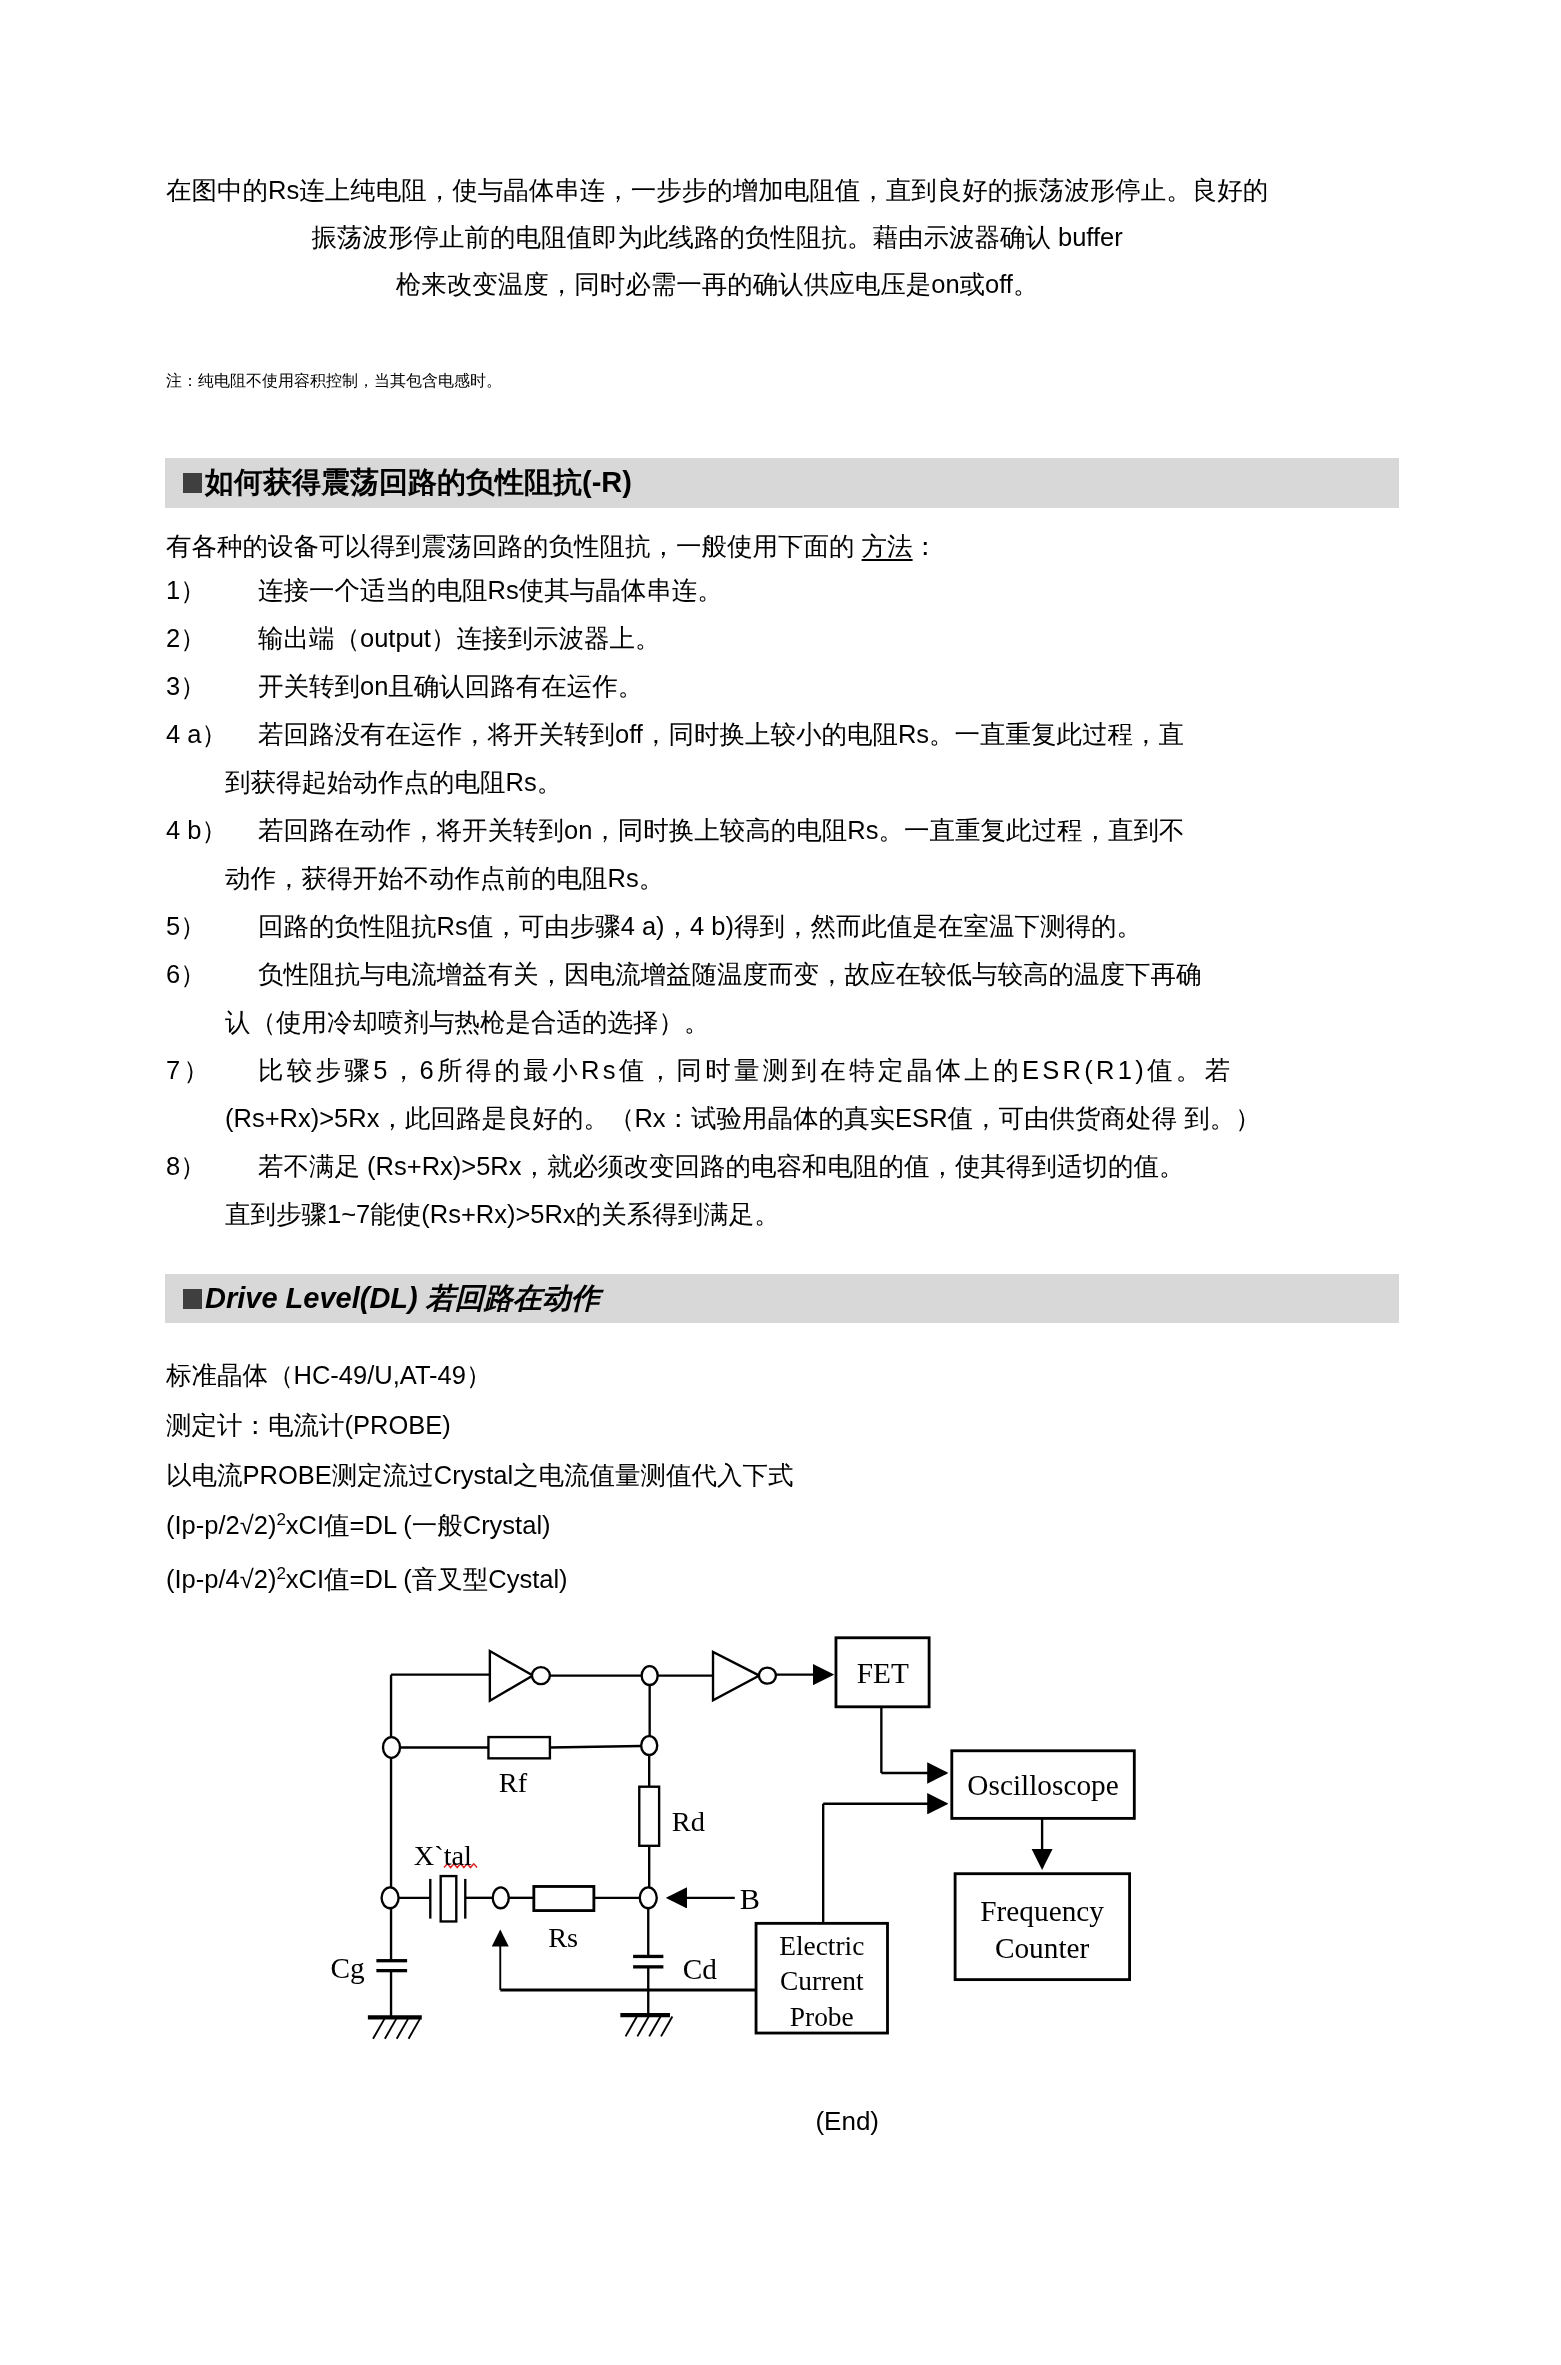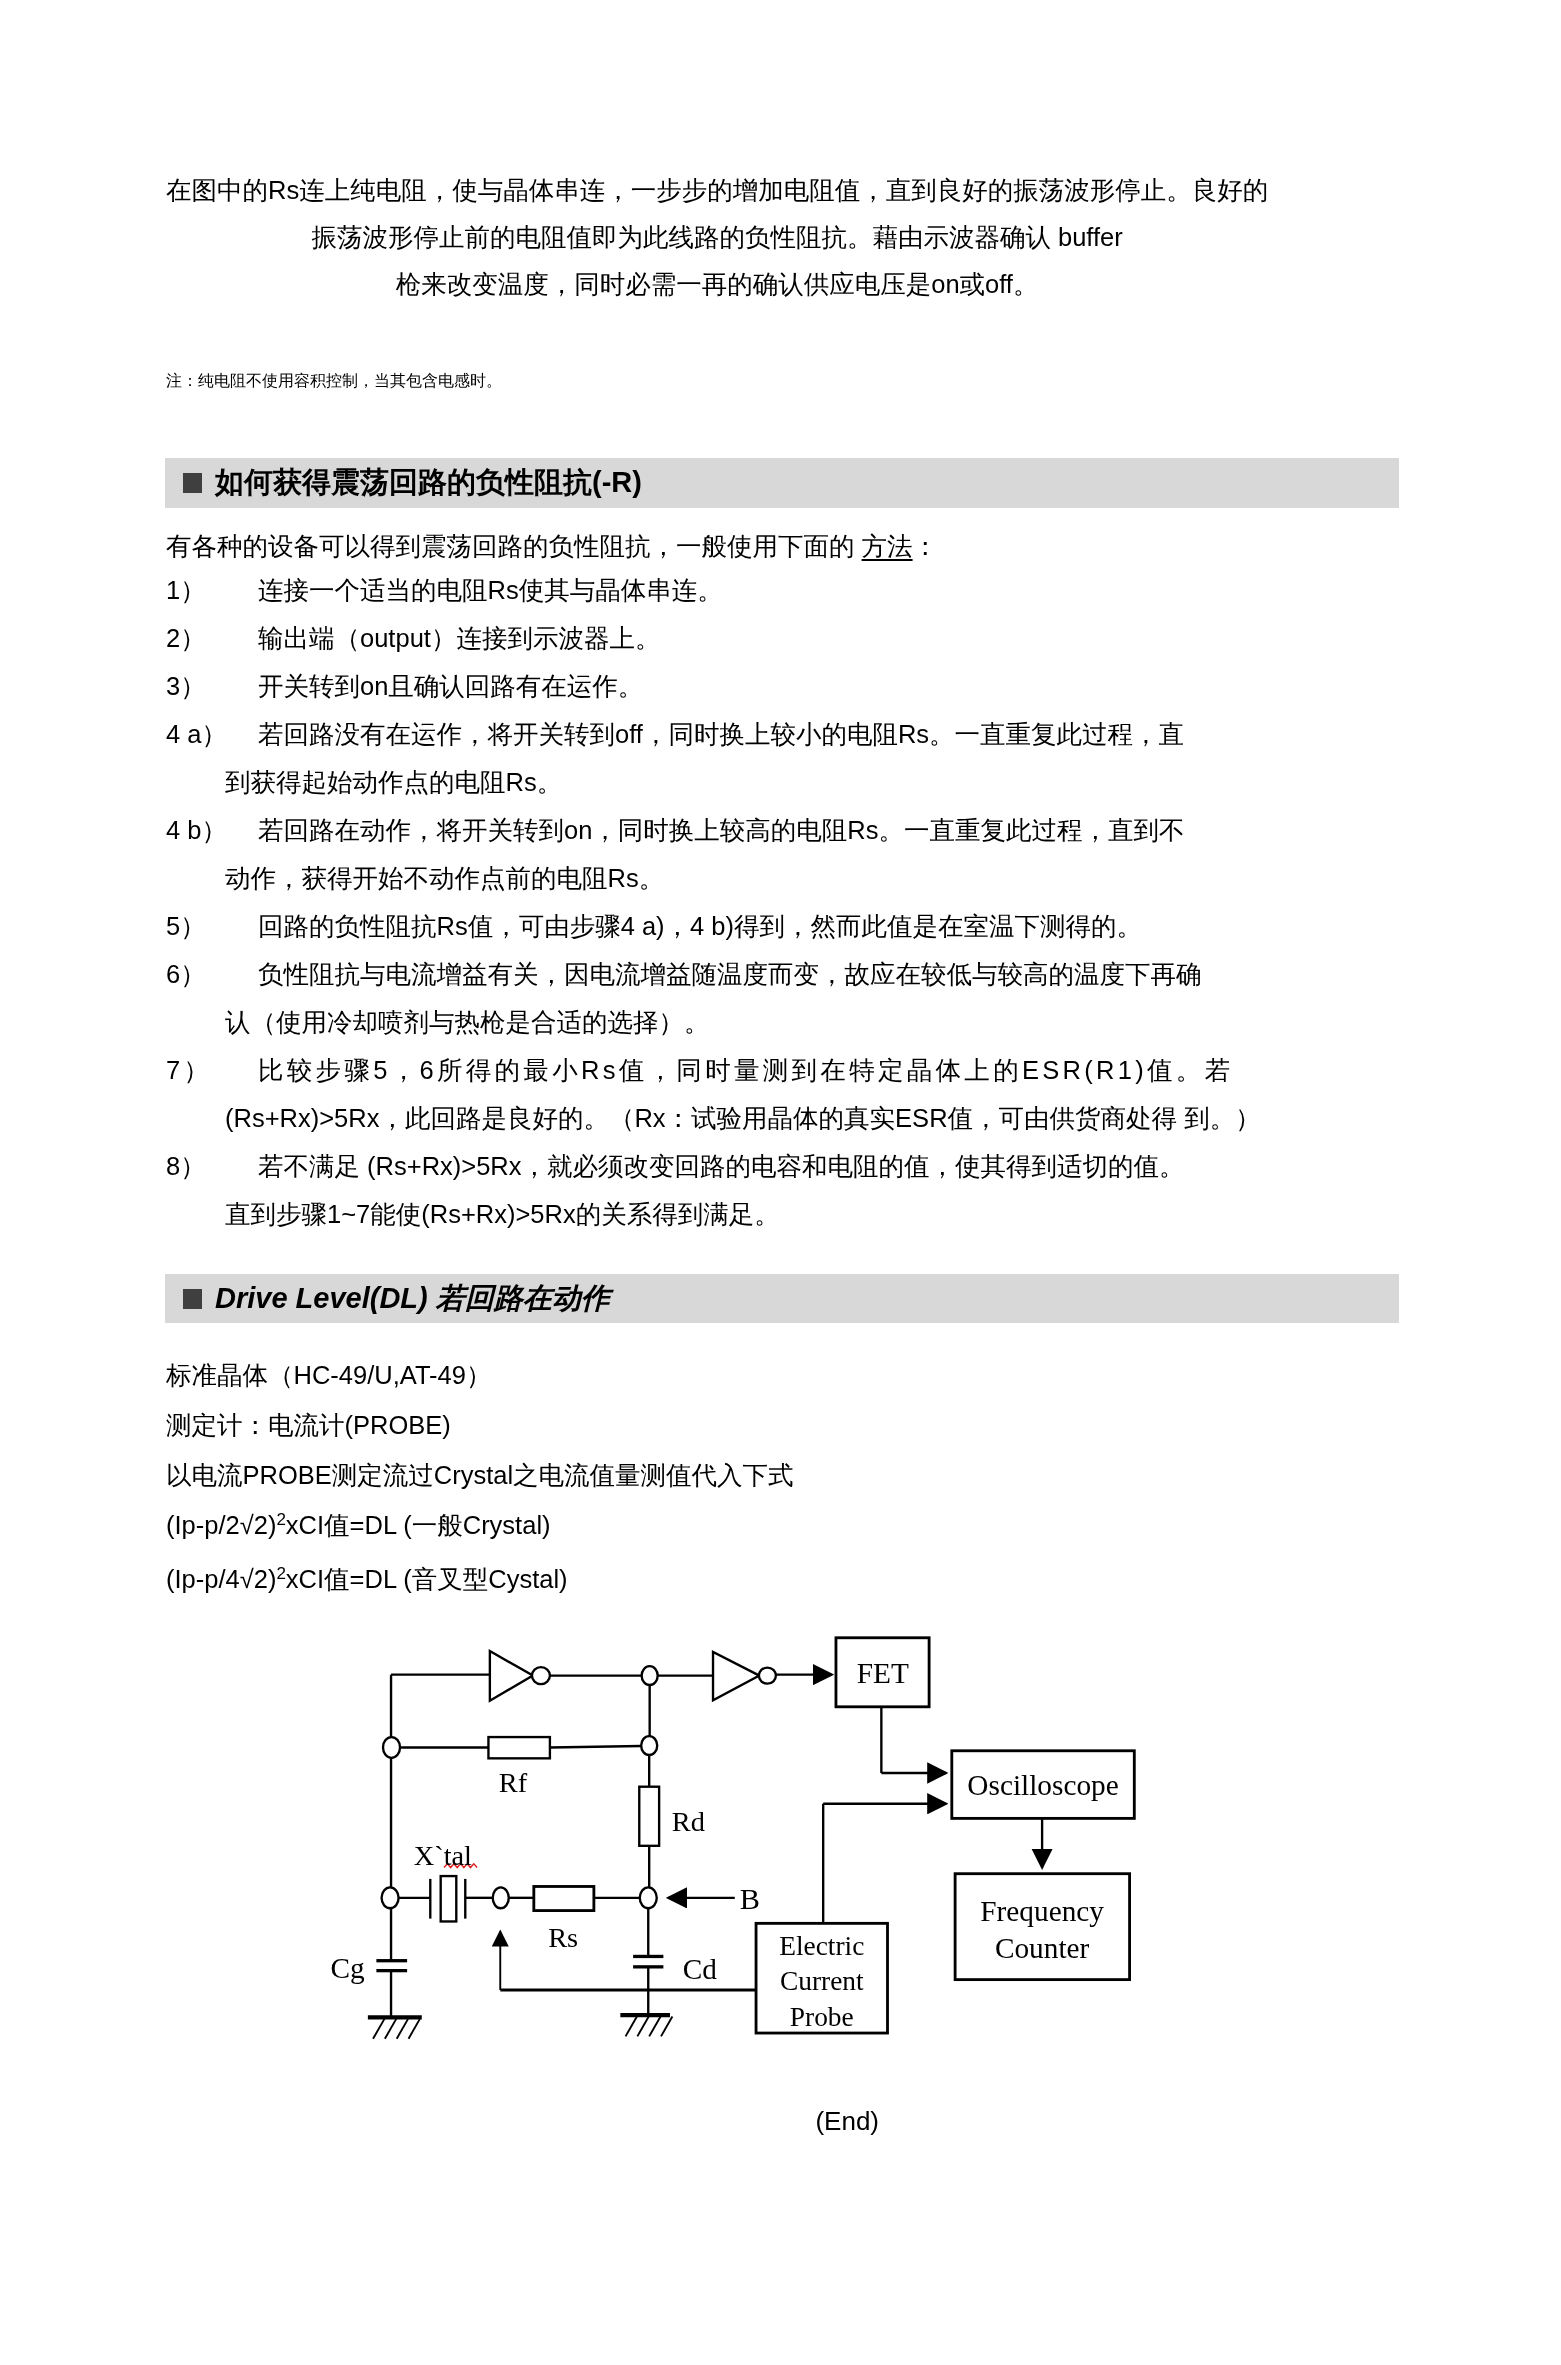--- a/index.html
+++ b/index.html
@@ -6,21 +6,21 @@
   #page{position:relative;width:1561px;height:2413px;background:#ffffff;
         font-family:"Liberation Sans","DejaVu Sans",sans-serif;color:#000;overflow:hidden;}
   .abs{position:absolute;}
   .line{white-space:nowrap;}
   #intro{left:166px;top:167px;font-size:25.5px;line-height:47px;text-align:center;}
   #note{left:166px;top:351px;font-size:16px;line-height:28px;margin-top:16px;}
   .band{left:165px;width:1234px;background:#d8d8d8;display:flex;align-items:center;}
   #h1band{top:458px;height:50px;}
   #h2band{top:1274px;height:49px;}
   .bullet{width:19px;height:20px;background:#3f3f3f;margin-left:18px;flex:0 0 auto;}
-  .band .title{margin-left:13px;font-size:29px;font-weight:bold;white-space:nowrap;}
+  .band .title{margin-left:3px;font-size:29px;font-weight:bold;white-space:nowrap;}
   #h2band .title{font-style:italic;}
   #lead{left:166px;top:523px;font-size:25.5px;line-height:47px;}
   .u{text-decoration:underline;text-decoration-thickness:1.9px;text-underline-offset:3.8px;}
   #steps{left:166px;top:566px;font-size:25.5px;line-height:48px;}
   .marker{display:inline-block;width:92px;}
   .cont{padding-left:59px;}
   .spread{letter-spacing:3.3px;}
   #sec2{left:166px;top:1350px;font-size:25.5px;line-height:50px;}
   .sup{font-size:17px;position:relative;top:-0.55em;}
   #diagram{left:331px;top:1599px;width:852px;height:487px;}

